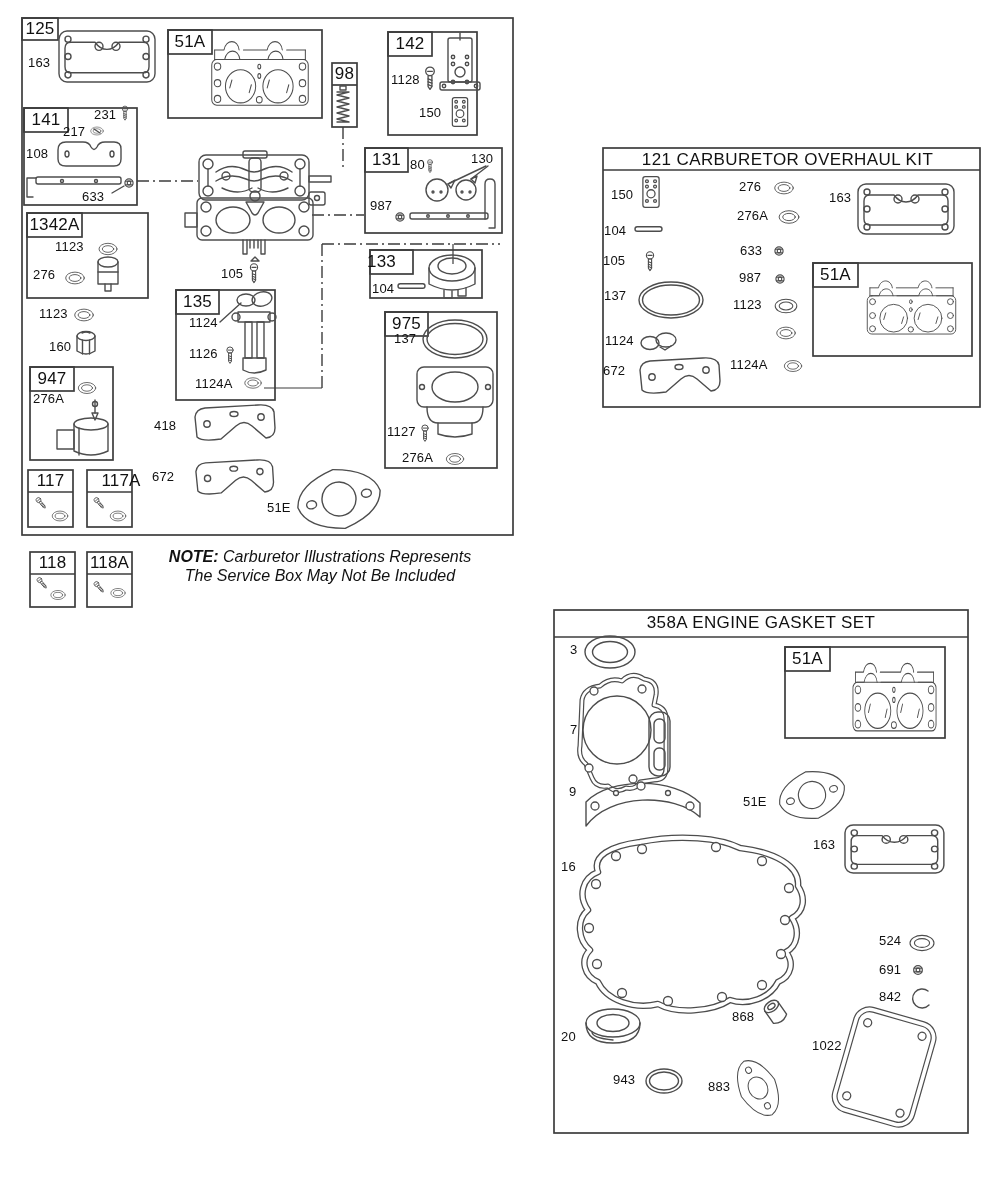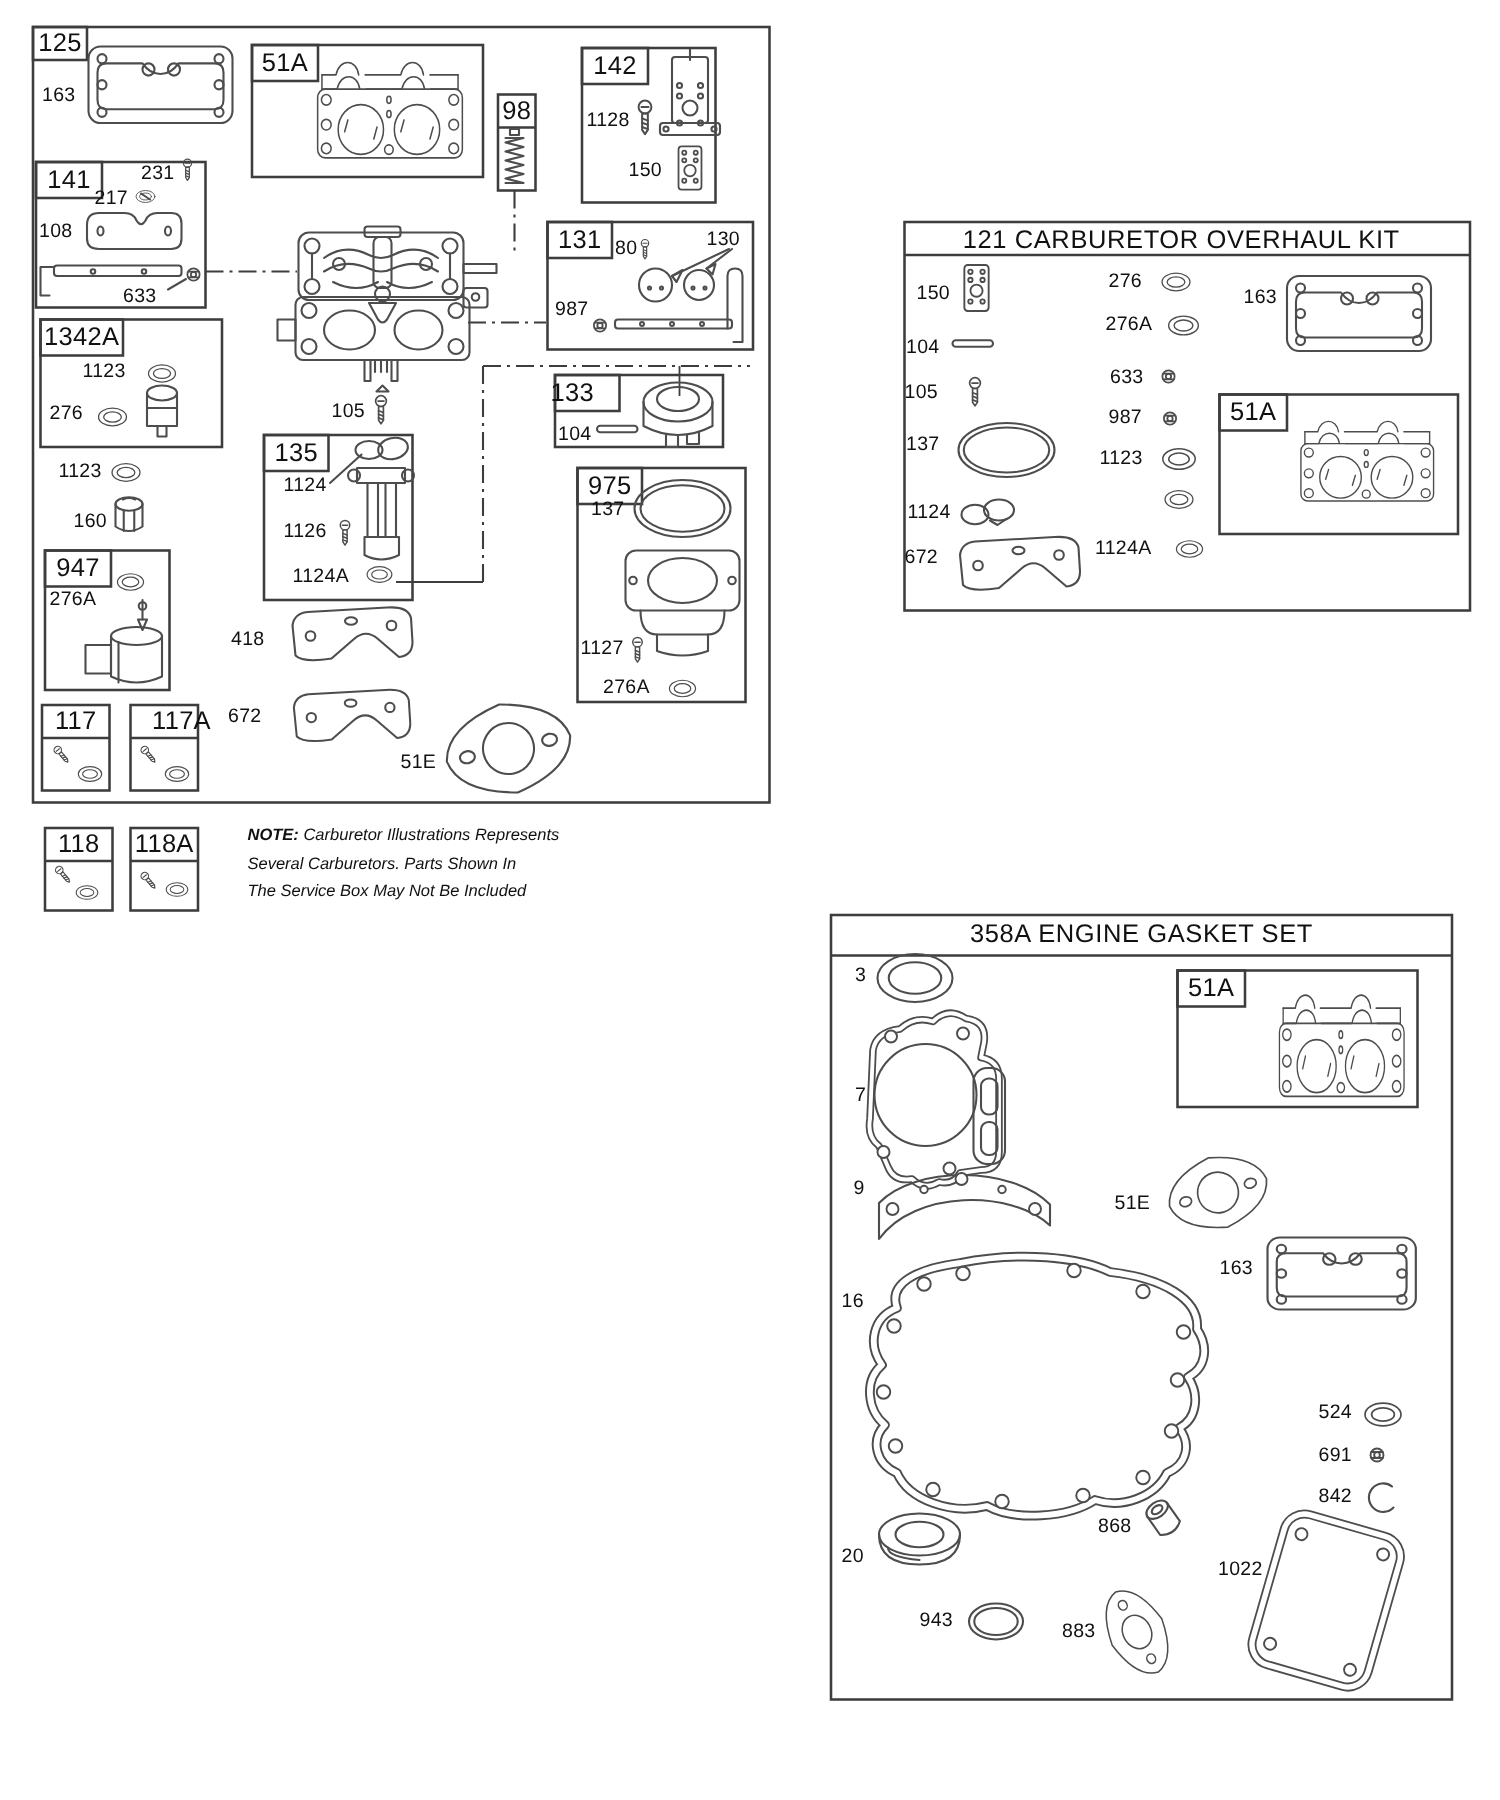--- a/index.html
+++ b/index.html
@@ -1,21 +1,21 @@
 <!DOCTYPE html>
 <html><head>
 <meta charset="utf-8">
 <style>
   html,body{margin:0;padding:0;background:#fff;}
   body{width:1000px;height:1200px;position:relative;font-family:"Liberation Sans",sans-serif;color:#111;overflow:hidden;}
   #art{position:absolute;left:0;top:0;width:1000px;height:1200px;}
   .lbl{position:absolute;font-size:13px;letter-spacing:.2px;white-space:nowrap;line-height:20px;}
   .boxlbl{position:absolute;font-size:17px;display:flex;align-items:center;justify-content:center;letter-spacing:.2px;}
   .box-title{position:absolute;font-size:17px;text-align:center;letter-spacing:.4px;white-space:nowrap;}
-  .note{position:absolute;font-style:italic;font-size:11px;line-height:18.5px;}
+  .note{position:absolute;font-style:italic;font-size:16px;text-align:center;line-height:18.5px;}
   .note-prefix{font-weight:bold;}
   
   .art{stroke:#4d4d4d;stroke-width:1.4;fill:none;stroke-linecap:round;stroke-linejoin:round;}
   .bx{stroke:#3d3d3d;stroke-width:1.7;fill:none;}
   .dd{stroke:#3d3d3d;stroke-width:1.4;fill:none;stroke-dasharray:12 4 2 4;}
   .thin{stroke:#3d3d3d;stroke-width:1.2;fill:none;}
   .band-o{stroke:#4d4d4d;fill:none;}
   .band-i{stroke:#ffffff;fill:none;}
   .hole{fill:#fff;stroke:#4d4d4d;stroke-width:1.3;}
 </style>
@@ -522,21 +522,20 @@
 <div class="lbl" style="left:387px;top:422px">1127</div>
 <div class="lbl" style="left:402px;top:448px">276A</div>
 <div class="lbl" style="left:267px;top:498px">51E</div>
 <div class="boxlbl" style="left:28px;top:470px;width:45px;height:22px">117</div>
 <div class="boxlbl" style="left:87px;top:470px;width:68px;height:22px">117A</div>
 <div class="boxlbl" style="left:30px;top:552px;width:45px;height:22px">118</div>
 <div class="boxlbl" style="left:87px;top:552px;width:45px;height:22px">118A</div>
 
 <div class="note" style="left:165px;top:548px;width:310px">
   <div><span class="note-prefix">NOTE:</span> <span>Carburetor Illustrations Represents</span></div>
-  <div>Several Carburetors. Parts Shown In</div>
   <div>The Service Box May Not Be Included</div>
 </div>
 
 <div class="box-title" style="left:603px;top:150px;width:369px">121 CARBURETOR OVERHAUL KIT</div>
 <div class="lbl" style="left:611px;top:185px">150</div>
 <div class="lbl" style="left:604px;top:221px">104</div>
 <div class="lbl" style="left:603px;top:251px">105</div>
 <div class="lbl" style="left:604px;top:286px">137</div>
 <div class="lbl" style="left:605px;top:331px">1124</div>
 <div class="lbl" style="left:603px;top:361px">672</div>

